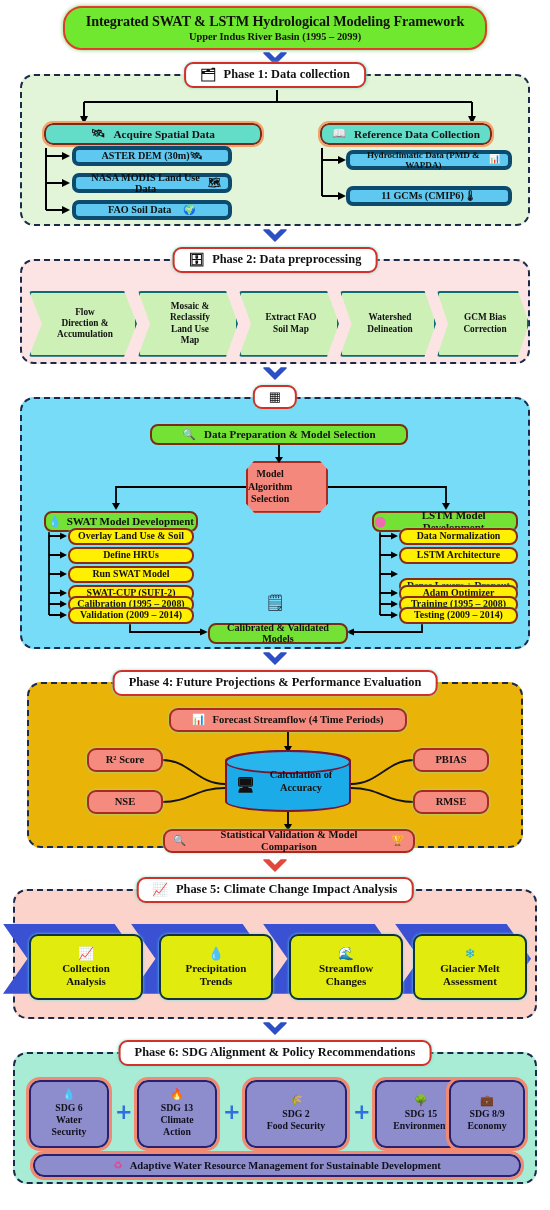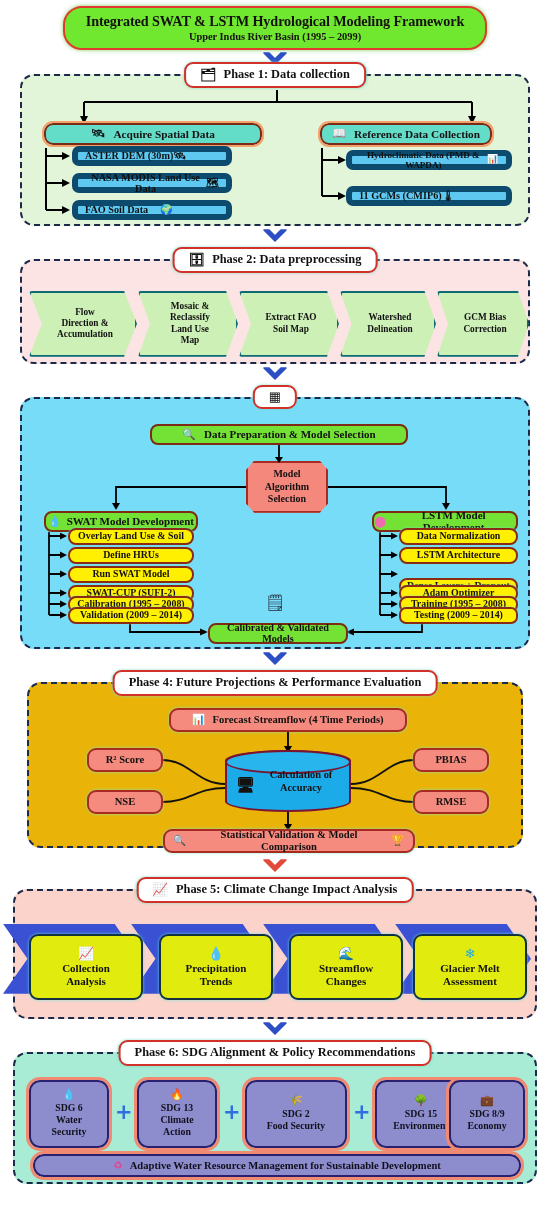--- a/index.html
+++ b/index.html
@@ -92,26 +92,26 @@
     outline-offset: 0px;
     color: #131111;
     font-size: 11.3px;
     height: 22px;
     gap: 8px;
     padding: 0 8px;
   }
   
   .sub-blue {
     background: #5ec8f0;
-    border: 6px solid #0c4a6e;
+    border: 4px solid #0c4a6e;
     color: #10100f;
     font-size: 10.2px;
     height: 20px;
     padding: 0 7px;
-    justify-content: flex-start;
+    justify-content: center;
     border-radius: 7px;
   }
 
   
   #phase1 {
     width: 510px; height: 152px;
     background: #e3f5d8;
     margin-top: 8px;
   }
   .arrow-svg { position: absolute; left: 0; top: 0; pointer-events: none; }
@@ -162,21 +162,21 @@
     border-radius: 8px;
     box-shadow: 0 0 2px rgba(110,240,230,.9);
   }
   .octagon {
     background: #f4887c;
     border: 2px solid #a62b20;
     color: #141010;
     font-size: 10px;
     line-height: 1.22;
     font-weight: bold;
-    display: flex; align-items: center; justify-content: center;
+    display: flex; align-items: center; 
     text-align: center;
     clip-path: polygon(10% 0, 90% 0, 100% 18%, 100% 82%, 90% 100%, 10% 100%, 0 82%, 0 18%);
   }
 
   
   #phase4 {
     width: 496px; height: 166px;
     background: #eab308;
     margin-top: 16px;
   }
@@ -445,21 +445,21 @@
 
   <div class="box green-bar" style="position:absolute; left:350px; top:112px; width:146px; gap:5px;">
     <span class="ico" style="color:#f06ab0;">⬤</span>
     <span>LSTM Model Development</span>
   </div>
   <div class="box yellow-item" style="position:absolute; left:377px; top:129px; width:119px;">Data Normalization</div>
   <div class="box yellow-item" style="position:absolute; left:377px; top:148px; width:119px;">LSTM Architecture</div>
   <div class="box yellow-item" style="position:absolute; left:377px; top:179px; width:119px;">Dense Layers + Dropout</div>
   <div class="box yellow-item" style="position:absolute; left:377px; top:186px; width:119px;">Adam Optimizer</div>
   <div class="box yellow-item" style="position:absolute; left:377px; top:197px; width:119px;">Training (1995 – 2008)</div>
-  <div class="box yellow-item" style="position:absolute; left:377px; top:208px; width:119px;border-radius:7px;">Testing (2009 – 2014)</div>
+  <div class="box yellow-item" style="position:absolute; left:377px; top:208px; width:119px;">Testing (2009 – 2014)</div>
 
   <span class="ico" style="position:absolute; left:243px; top:196px; font-size:16px; color:#223;">🗒</span>
 
   <div class="box green-bar" style="position:absolute; left:186px; top:224px; width:140px; font-size:10.2px;">
     <span>Calibrated &amp; Validated Models</span>
   </div>
 </div>
 
 <div class="down-arrow" style="margin-top:3px;">
   <svg width="26" height="14" viewBox="0 0 26 14">

